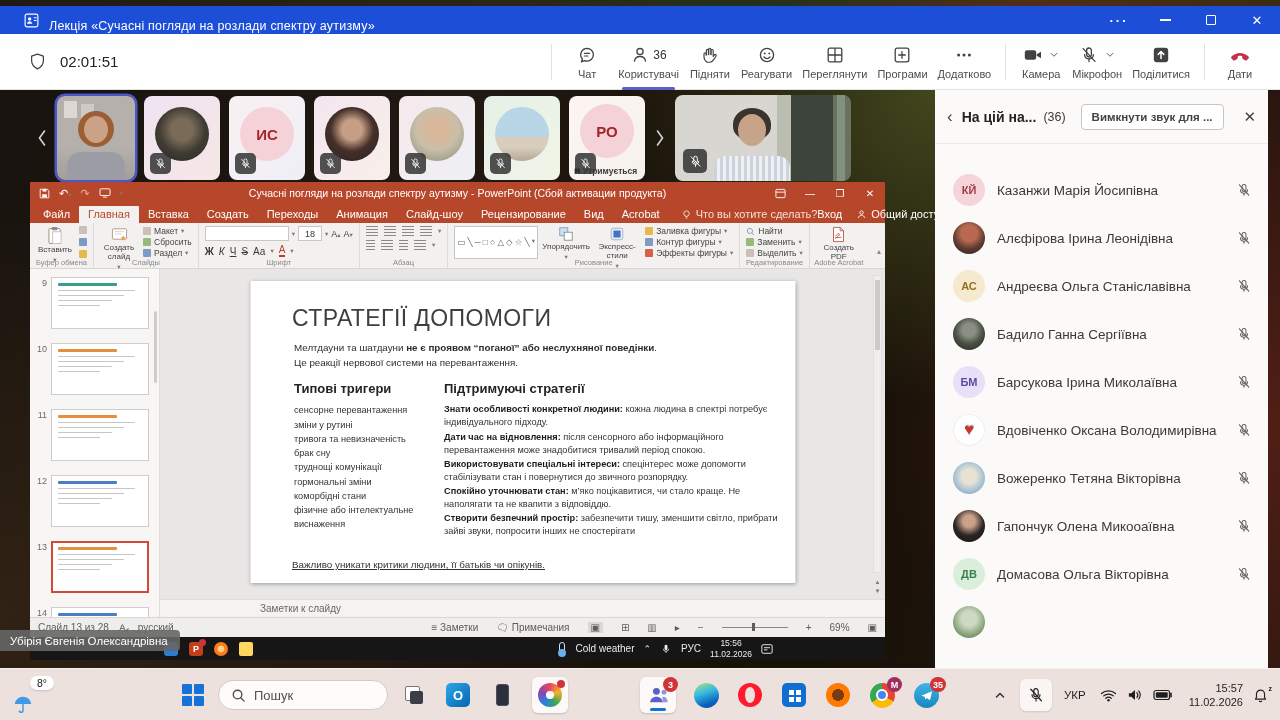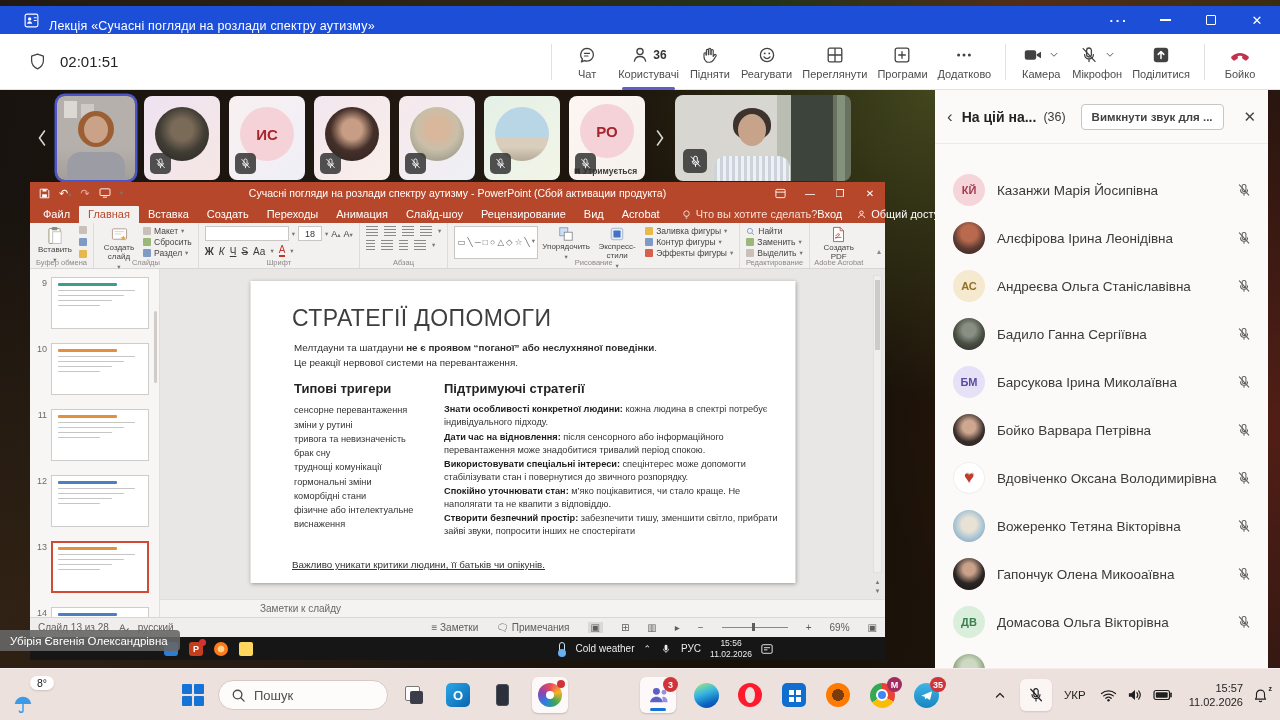--- a/index.html
+++ b/index.html
@@ -24,21 +24,21 @@
 
 #toolbar{position:absolute;top:34px;left:0;right:0;height:56px;background:#fff;border-bottom:1px solid #e4e2e0;display:flex;align-items:center}
 #tb-left{display:flex;align-items:center;gap:13px;margin-left:28px;color:#424242}
 #tb-timer{font-size:15px;color:#242424}
 #tb-groups{margin-left:auto;display:flex;align-items:center;padding-right:14px}
 .tb-group{display:flex;align-items:flex-start}
 .tb-divider{width:1px;height:36px;background:#e3e1df;margin:0 9px}
 .tb-btn{position:relative;display:flex;flex-direction:column;align-items:center;min-width:52px;padding:3px 5px;cursor:pointer}
 .tb-top{height:23px;display:flex;align-items:center;gap:3px;color:#424242}
 .tb-label{font-size:11px;color:#4d4d4d;margin-top:2px;white-space:nowrap}
-.tb-count{font-size:12px;font-weight:700;color:#333}
+.tb-count{font-size:12px;font-weight:400;color:#333}
 .tb-chev{color:#616161;margin-left:3px}
 .tb-active::after{content:"";position:absolute;left:9px;right:9px;bottom:-7px;height:3px;border-radius:2px;background:#5b5fc7}
 .tb-danger .tb-top{color:#c4314b}
 
 
 #stage{position:absolute;top:90px;left:0;width:1280px;height:578px;
  background:radial-gradient(circle at 73% 0%,rgba(115,135,55,.45),transparent 28%),
  radial-gradient(circle at 100% 58%,rgba(150,45,30,.4),transparent 30%),
  radial-gradient(circle at 0% 90%,rgba(90,60,30,.35),transparent 30%),
  linear-gradient(100deg,#18130e,#211811 35%,#171107 60%,#241510)}
@@ -417,21 +417,21 @@
         <div class="tb-divider"></div>
         <div class="tb-group">
           <div class="tb-btn tb-danger">
             <div class="tb-top">
               <span class="tb-ic">
                 <svg viewBox="0 0 20 20" width="22" height="22">
                   <path d="M2.3 11.4c4.4-4.4 11-4.4 15.4 0 .5.5.5 1.3 0 1.8l-1.5 1.5c-.5.5-1.2.5-1.8.1l-2-1.5c-.4-.3-.6-.8-.5-1.3l.2-1.1a9.4 9.4 0 0 0-4.2 0l.2 1.1c.1.5-.1 1-.5 1.3l-2 1.5c-.6.4-1.3.4-1.8-.1l-1.5-1.5c-.5-.5-.5-1.3 0-1.8z" fill="currentColor"></path>
                 </svg>
               </span>
             </div>
-            <div class="tb-label">Бойко</div>
+            <div class="tb-label">Дати</div>
           </div>
         </div>
       </div>
   </div>
 
   <div id="stage">
 
     <div id="strip">
       <div id="strip-tiles" style="display:flex;align-items:center;gap:9px;width:100%">
           <span class="strip-nav">
@@ -1003,31 +1003,20 @@
               <svg viewBox="0 0 20 20" width="20" height="20">
                 <path d="M10 3a2.4 2.4 0 0 1 2.4 2.4v4.2a2.4 2.4 0 0 1-4.8 0V5.4A2.4 2.4 0 0 1 10 3z" fill="none" stroke="currentColor" stroke-width="1.3"></path>
                 <path d="M5.6 9.6a4.4 4.4 0 0 0 8.8 0M10 14v2.6" fill="none" stroke="currentColor" stroke-width="1.3" stroke-linecap="round"></path>
                 <path d="M4.2 3.6 16 16.4" stroke="currentColor" stroke-width="1.3" stroke-linecap="round"></path>
               </svg>
             </span>
           </div>
           <div class="prow">
             <div class="avatar violet">БМ</div>
             <div class="pname">Барсукова Ірина Миколаївна</div>
-            <span class="pmic">
-              <svg viewBox="0 0 20 20" width="20" height="20">
-                <path d="M10 3a2.4 2.4 0 0 1 2.4 2.4v4.2a2.4 2.4 0 0 1-4.8 0V5.4A2.4 2.4 0 0 1 10 3z" fill="none" stroke="currentColor" stroke-width="1.3"></path>
-                <path d="M5.6 9.6a4.4 4.4 0 0 0 8.8 0M10 14v2.6" fill="none" stroke="currentColor" stroke-width="1.3" stroke-linecap="round"></path>
-                <path d="M4.2 3.6 16 16.4" stroke="currentColor" stroke-width="1.3" stroke-linecap="round"></path>
-              </svg>
-            </span>
-          </div>
-          <div class="prow">
-            <div class="avatar p3"></div>
-            <div class="pname">Бойко Варвара Петрівна</div>
             <span class="pmic">
               <svg viewBox="0 0 20 20" width="20" height="20">
                 <path d="M10 3a2.4 2.4 0 0 1 2.4 2.4v4.2a2.4 2.4 0 0 1-4.8 0V5.4A2.4 2.4 0 0 1 10 3z" fill="none" stroke="currentColor" stroke-width="1.3"></path>
                 <path d="M5.6 9.6a4.4 4.4 0 0 0 8.8 0M10 14v2.6" fill="none" stroke="currentColor" stroke-width="1.3" stroke-linecap="round"></path>
                 <path d="M4.2 3.6 16 16.4" stroke="currentColor" stroke-width="1.3" stroke-linecap="round"></path>
               </svg>
             </span>
           </div>
           <div class="prow">
             <div class="avatar logo">

